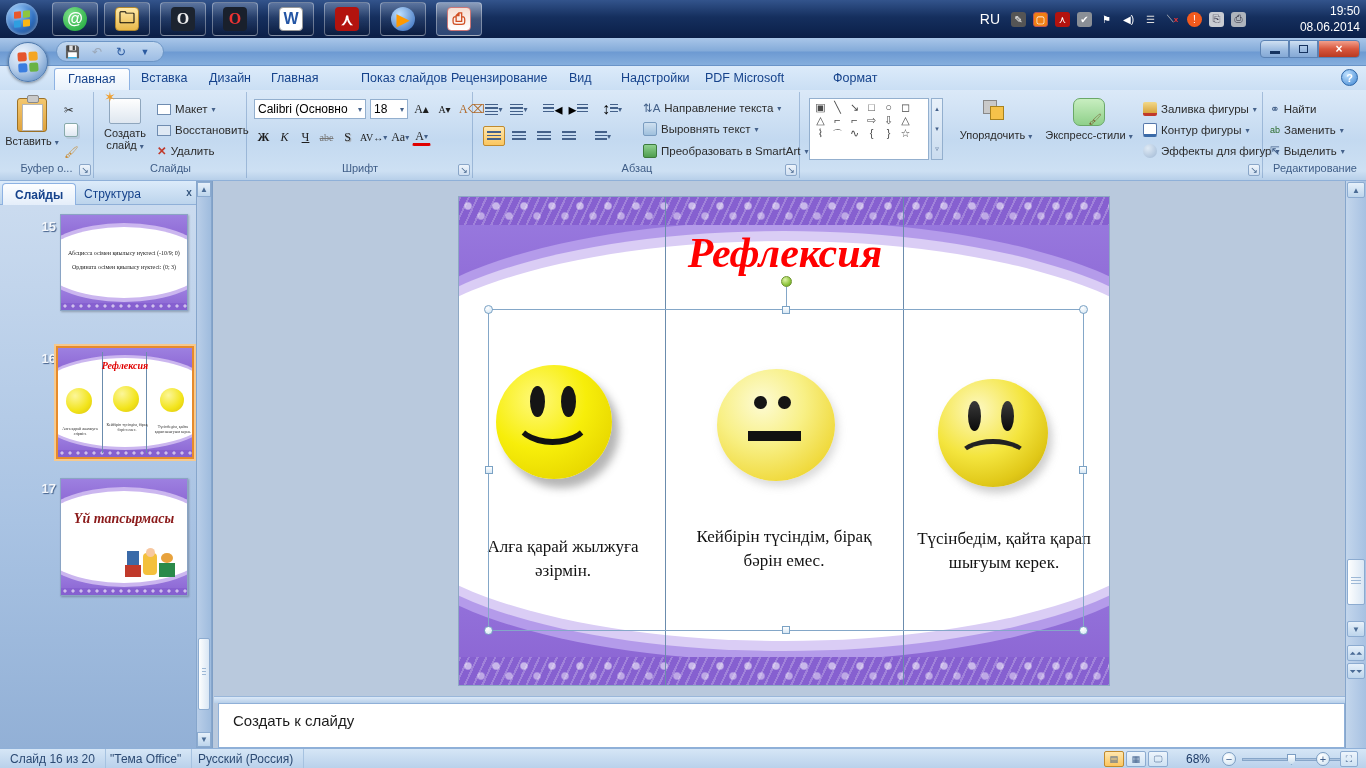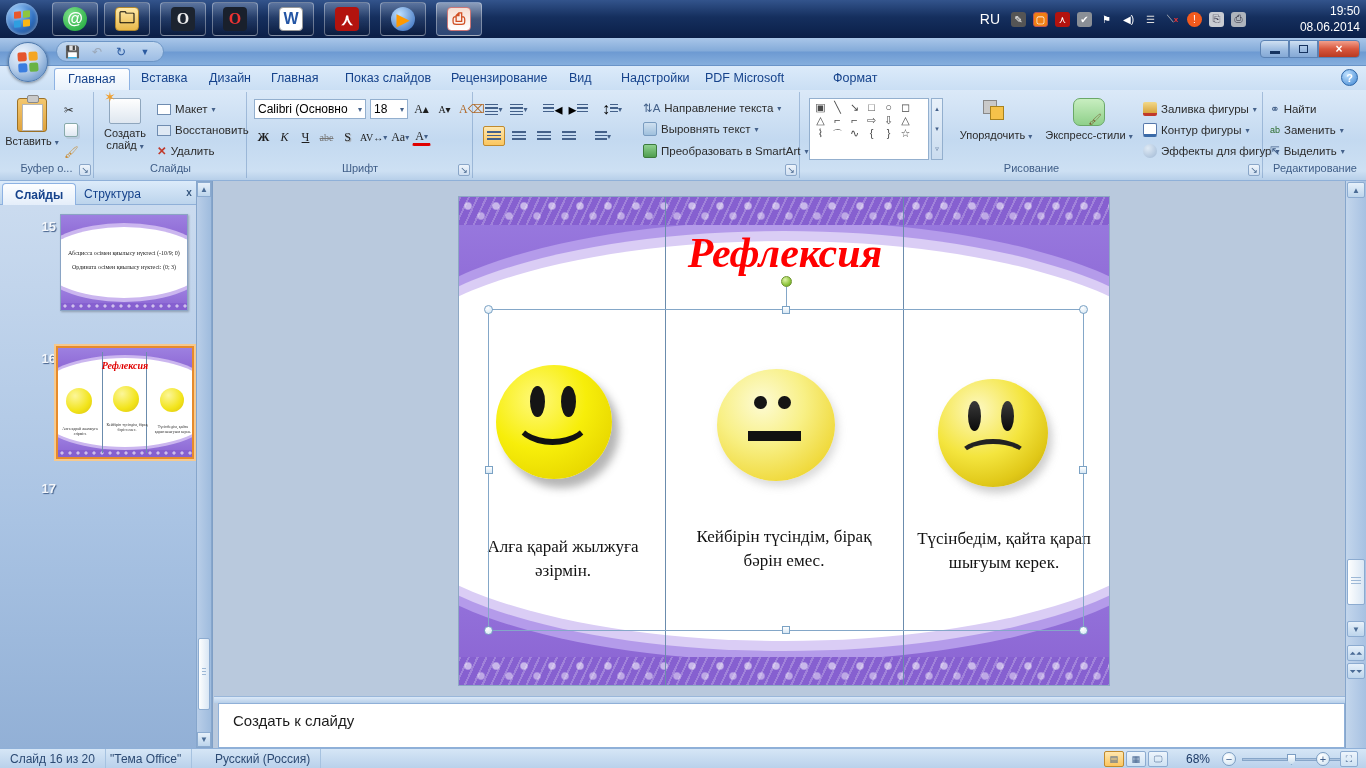--- a/index.html
+++ b/index.html
@@ -237,21 +237,21 @@
       <span class="restsq"></span>
     </div>
   <div class="winbtn close">×</div>
 </div>
 
 <div id="tabrow">
   <div class="rtab active" style="left:54px">Главная</div>
   <div class="rtab" style="left:128px">Вставка</div>
   <div class="rtab" style="left:196px">Дизайн</div>
   <div class="rtab" style="left:258px">Главная</div>
-  <div class="rtab" style="left:332px">Показ слайдов</div>
+  <div class="rtab" style="left:348px">Показ слайдов</div>
   <div class="rtab" style="left:438px">Рецензирование</div>
   <div class="rtab" style="left:556px">Вид</div>
   <div class="rtab" style="left:608px">Надстройки</div>
   <div class="rtab" style="left:692px">PDF Microsoft</div>
   <div class="rtab" style="left:820px">Формат</div>
   <div id="help-btn">?</div>
 </div>
 
 <div id="ribbon">
 
@@ -370,20 +370,21 @@
     <div class="smallbtn" style="position:absolute;left:168px;top:27px;">
         <span class="chip" style="background:linear-gradient(#cfe0f0,#9fc0dd);border:1px solid #7a9cc0;"></span>
         <span>Выровнять текст</span> 
         <span class="arrow">▾</span>
       </div>
     <div class="smallbtn" style="position:absolute;left:168px;top:49px;align-items:center;">
         <span class="chip" style="background:linear-gradient(#8fd08f,#4f9e4f);border:1px solid #3c7a3c;"></span>
         <span>Преобразовать в SmartArt</span> 
         <span class="arrow">▾</span>
       </div>
+    <div class="glabel">Абзац</div>
     <div class="dlg">↘</div>
   </div>
 
   <div class="rgroup" style="left:801px;width:462px;">
     <div style="position:absolute;left:8px;top:6px;width:120px;height:62px;border:1px solid #93afce;background:#fff;padding:2px 3px;">
       <div style="display:flex;gap:2px;">
           <span class="shapecell">▣</span>
           <span class="shapecell">╲</span>
           <span class="shapecell">↘</span>
           <span class="shapecell">□</span>
@@ -429,21 +430,20 @@
     <div class="smallbtn" style="position:absolute;left:342px;top:28px;">
         <span class="chip" style="background:#fff;border:1px solid #5577aa;border-bottom:3px solid #3a6aa8;"></span>
         <span>Контур фигуры</span> 
         <span class="arrow">▾</span>
       </div>
     <div class="smallbtn" style="position:absolute;left:342px;top:49px;">
         <span class="chip" style="background:radial-gradient(circle at 35% 30%,#dfeaf5,#9fb8d4);border-radius:50%;"></span>
         <span>Эффекты для фигур</span> 
         <span class="arrow">▾</span>
       </div>
-    <div class="glabel">Рисование</div>
     <div class="dlg">↘</div>
   </div>
 
   <div class="rgroup" style="left:1264px;width:102px;border-right:none;">
     <div class="smallbtn" style="position:absolute;left:6px;top:7px;">
         <span style="color:#44618a;">⚭</span>
         <span>Найти</span>
       </div>
     <div class="smallbtn" style="position:absolute;left:6px;top:28px;">
         <span style="color:#2a6a2a;font-size:9px;">ab</span>
@@ -495,20 +495,39 @@
     <div class="mini-title" style="top:12px;font-size:10px;">Рефлексия</div>
     <div class="mini-smiley" style="left:8px;top:40px;width:26px;height:26px;"></div>
     <div class="mini-smiley" style="left:55px;top:38px;width:26px;height:26px;"></div>
     <div class="mini-smiley" style="left:102px;top:40px;width:24px;height:24px;"></div>
     <div class="mini-cap" style="left:2px;top:78px;width:40px;">Алға қарай жылжуға әзірмін.</div>
     <div class="mini-cap" style="left:48px;top:74px;width:42px;">Кейбірін түсіндім, бірақ бәрін емес.</div>
     <div class="mini-cap" style="left:95px;top:76px;width:40px;">Түсінбедім, қайта қарап шығуым керек.</div>
   </div>
 
   <div class="thumbnum" style="top:300px;">17</div>
+  <div class="thumbwrap" style="top:297px;height:118px;">
+    <div class="mini-lace" style="top:0;"></div>
+    <div class="mini-band" style="top:0;height:30px;"></div>
+    <div class="mini-arc" style="top:8px;height:70px;background:#cbb6ef;"></div>
+    <div class="mini-arc" style="top:12px;height:70px;background:#fff;"></div>
+    <div class="mini-band" style="bottom:0;height:24px;"></div>
+    <div class="mini-arc" style="bottom:8px;height:70px;background:#cbb6ef;"></div>
+    <div class="mini-arc" style="bottom:12px;height:70px;background:#fff;"></div>
+    <div class="mini-lace" style="bottom:0;"></div>
+    <div class="mini-title" style="top:32px;font-size:14px;color:#8b1a1a;">Үй тапсырмасы</div>
+    <div style="position:absolute;right:10px;bottom:16px;width:54px;height:40px;">
+      <span style="position:absolute;left:20px;bottom:4px;width:14px;height:22px;background:#f4c03c;border-radius:4px;"></span>
+      <span style="position:absolute;left:23px;bottom:22px;width:9px;height:9px;background:#f7c8a0;border-radius:50%;"></span>
+      <span style="position:absolute;left:2px;bottom:2px;width:16px;height:12px;background:#c0392b;"></span>
+      <span style="position:absolute;left:4px;bottom:14px;width:12px;height:14px;background:#3a6aa8;"></span>
+      <span style="position:absolute;right:2px;bottom:2px;width:16px;height:14px;background:#2a8a4a;"></span>
+      <span style="position:absolute;right:4px;bottom:16px;width:12px;height:10px;background:#e8a23c;border-radius:50%;"></span>
+    </div>
+  </div>
 
   <div class="vscroll" style="left:196px;top:0;bottom:0;">
     <div class="sarrow" style="top:0;">▲</div>
     <div class="sthumb" style="top:456px;height:72px;"></div>
     <div class="sarrow" style="bottom:0;">▼</div>
   </div>
 </div>
 
 <div id="editarea">
   <div id="slide">
@@ -575,21 +594,21 @@
 </div>
 
 <div id="notes-split"></div>
 <div id="notes">
   <div id="notes-label">Создать к слайду</div>
 </div>
 
 <div id="statusbar">
   <div class="sseg" style="left:0;">Слайд 16 из 20</div>
   <div class="sseg" style="left:100px;">"Тема Office"</div>
-  <div class="sseg" style="left:205px;">Русский (Россия)</div>
+  <div class="sseg" style="left:188px;">Русский (Россия)</div>
   <div class="viewbtn active" style="left:1104px;">▤</div>
   <div class="viewbtn" style="left:1126px;">▦</div>
   <div class="viewbtn" style="left:1148px;">🖵</div>
   <div class="sseg" style="left:1176px;border-right:none;color:#1d3a66;">68%</div>
   <div class="zoombtn" style="left:1222px;">−</div>
   <div id="zoomtrack" style="left:1242px;">
     <div id="zoommark" style="left:44px;"></div>
   </div>
   <div class="zoombtn" style="left:1316px;">+</div>
   <div id="fitbtn" style="left:1340px;">⛶</div>

